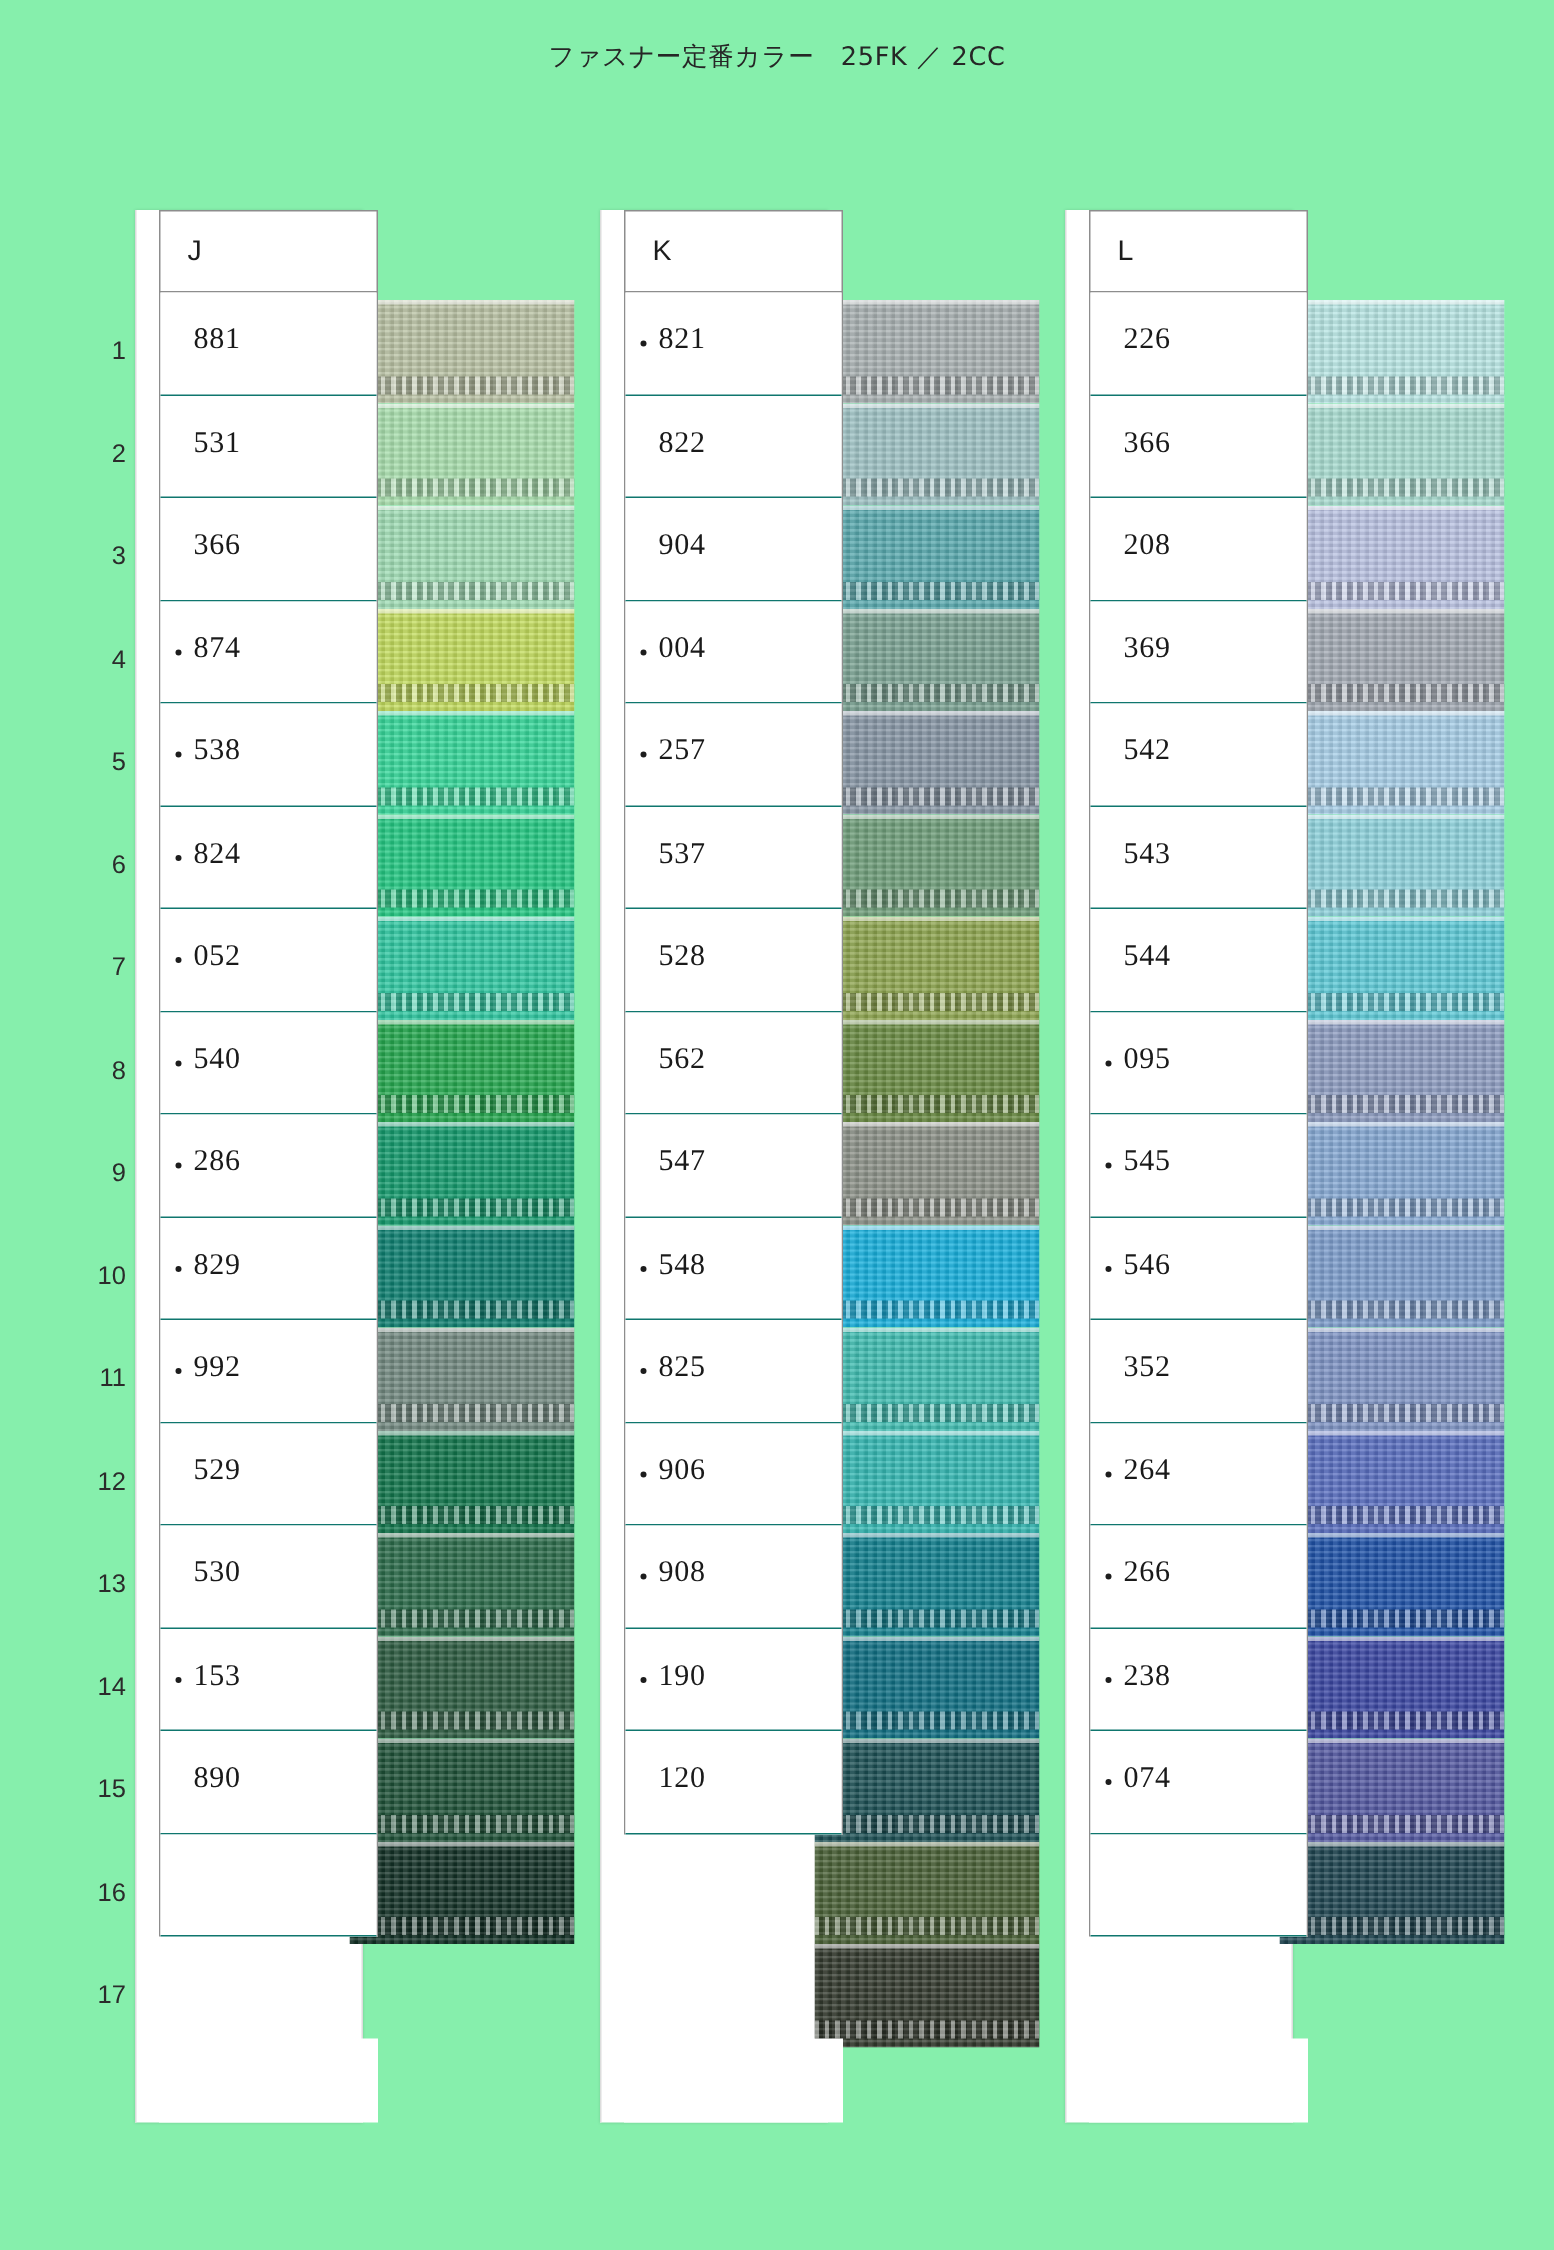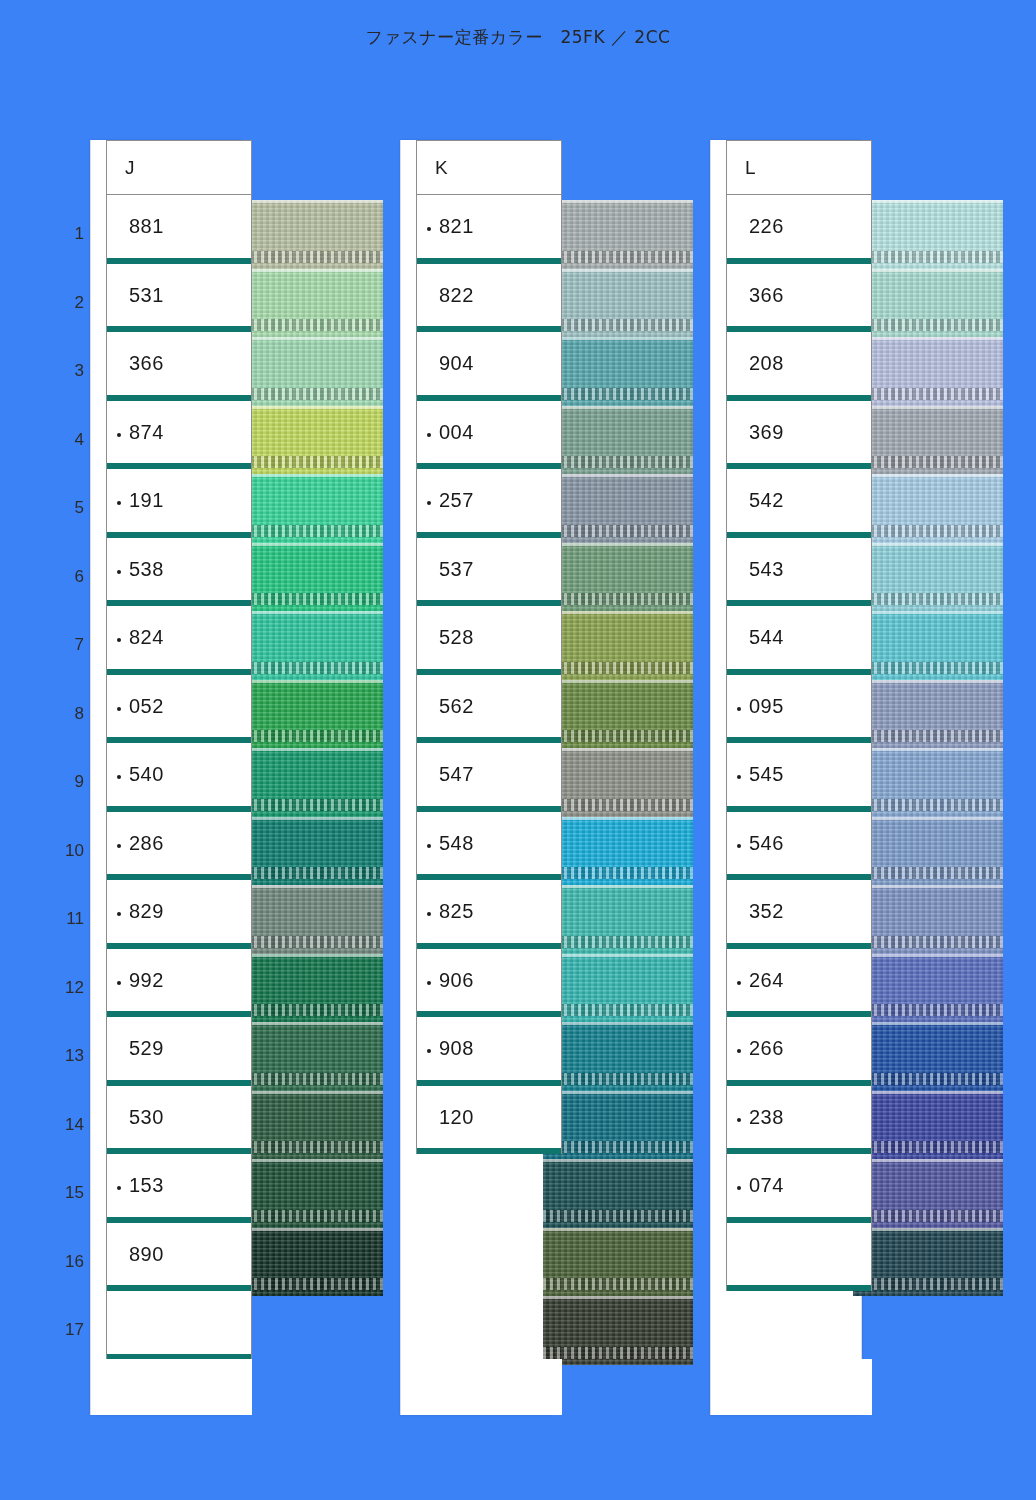--- a/index.html
+++ b/index.html
@@ -12,21 +12,21 @@
     height: 1500px;
     position: relative;
     font-family: "Liberation Sans", sans-serif;
     color: #1a1a1a;
     overflow: hidden;
   }
   
   .page {
     position: absolute;
     inset: 0;
-    background: #3b82f6;
+    background: #86efac;
   }
   .title {
     position: absolute;
     top: 26px;
     left: 0;
     width: 100%;
     text-align: center;
     font-size: 17px;
     letter-spacing: 0.5px;
     color: #262626;
@@ -91,23 +91,24 @@
     margin-left: 16px;
     width: 146px;
     border: 1px solid #8d8d8d;
     border-bottom: none;
     box-sizing: border-box;
     background: #fff;
   }
   .cell {
     position: relative;
     height: 68.5px;
-    border-bottom: 6px solid #0f766e;
+    border-bottom: 1px solid #0f766e;
     box-sizing: border-box;
     background: #fff;
+    font-family: Liberation Serif, serif;
   }
   .cell .dot {
     position: absolute;
     left: 10px;
     top: 32px;
     width: 4px;
     height: 4px;
     border-radius: 50%;
     background: #1d1d1d;
   }
@@ -309,24 +310,20 @@
         </div>
         <div class="cell">
           <div class="code">366</div>
         </div>
         <div class="cell">
           <div class="dot"></div>
           <div class="code">874</div>
         </div>
         <div class="cell">
           <div class="dot"></div>
-          <div class="code">191</div>
-        </div>
-        <div class="cell">
-          <div class="dot"></div>
           <div class="code">538</div>
         </div>
         <div class="cell">
           <div class="dot"></div>
           <div class="code">824</div>
         </div>
         <div class="cell">
           <div class="dot"></div>
           <div class="code">052</div>
         </div>
@@ -498,20 +495,24 @@
         </div>
         <div class="cell">
           <div class="dot"></div>
           <div class="code">906</div>
         </div>
         <div class="cell">
           <div class="dot"></div>
           <div class="code">908</div>
         </div>
         <div class="cell">
+          <div class="dot"></div>
+          <div class="code">190</div>
+        </div>
+        <div class="cell">
           <div class="code">120</div>
         </div>
       </div>
       <div class="col-footer" style="top: 1218.5px;"></div>
     </div>
   <div class="col col-L" id="col-2">
       <div class="cardpaper" style="height: 1274.5px;"></div>
       <div class="swatches">
         <div class="swatch" title="541">
           <div class="tape" style="background: rgb(184, 230, 228);"></div>

